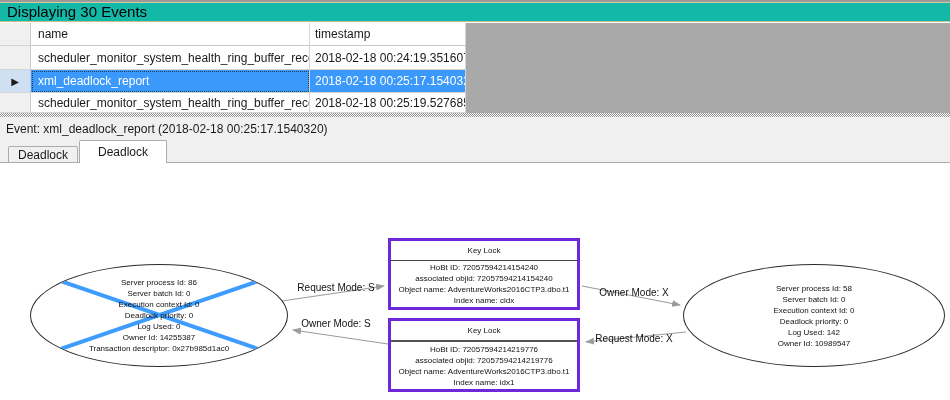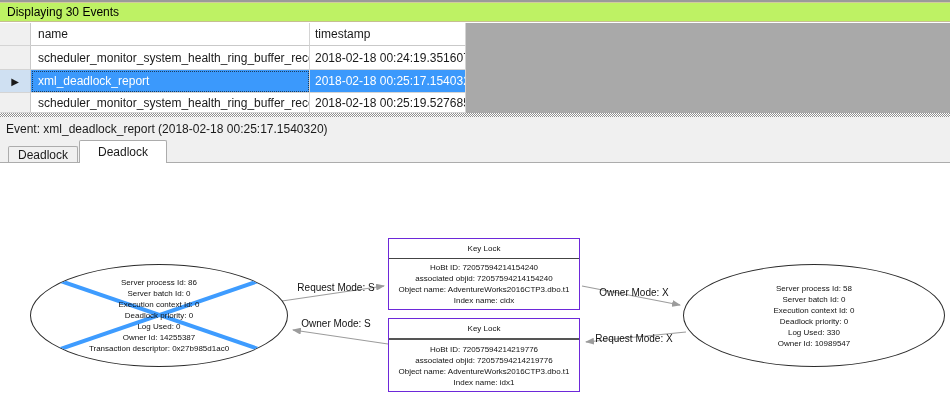--- a/index.html
+++ b/index.html
@@ -8,23 +8,23 @@
     background:#ffffff;
     font-family:"Liberation Sans","DejaVu Sans",sans-serif;
     color:#1a1a1a;
   }
   .abs{position:absolute;}
 
   
   #top-strip{left:0;top:0;width:950px;height:2px;background:#9a9a9a;}
   #top-strip2{left:0;top:2px;width:950px;height:1px;background:#d2ca9e;}
   #info-bar{
-    left:0;top:3px;width:950px;height:19px;background:#bef264;
+    left:0;top:3px;width:950px;height:19px;background:#14b8a6;
     border-bottom:1px solid #c6be93;box-sizing:border-box;
-    font-size:12px;line-height:18px;padding-left:7px;color:#000;
+    font-size:15px;line-height:18px;padding-left:7px;color:#000;
   }
 
   
   #grid{left:0;top:23px;width:950px;height:90px;background:#a9a9a9;}
   .grid-row{position:absolute;left:0;width:466px;display:flex;}
   .cell{box-sizing:border-box;border-right:1px solid #d4d4d4;border-bottom:1px solid #d4d4d4;
         background:#fff;font-size:12px;display:flex;align-items:center;overflow:hidden;white-space:nowrap;}
   .rowhdr{width:31px;background:#f0f0f0;border-right:1px solid #c9c9c9;border-bottom:1px solid #d4d4d4;
           box-sizing:border-box;display:flex;align-items:center;justify-content:center;}
   .col-name{width:279px;padding-left:7px;}
@@ -55,21 +55,21 @@
   .ellipse{position:absolute;border:1px solid #2b2b2b;border-radius:50%;background:#fff;
            overflow:hidden;display:flex;flex-direction:column;align-items:center;justify-content:center;
            font-size:8px;line-height:11px;text-align:center;color:#111;z-index:2;}
   #proc-victim{left:30px;top:264px;width:256px;height:101px;}
   #proc-other{left:683px;top:264px;width:260px;height:101px;}
   .xbar{position:absolute;left:-8%;top:48px;width:116%;height:4px;background:#3e9cff;z-index:0;}
   .xbar.up{transform:rotate(-19deg);}
   .xbar.down{transform:rotate(19deg);}
   .node-line{position:relative;z-index:1;}
 
-  .lockbox{position:absolute;border:1px solid #6d28d9;background:#fff;box-sizing:border-box;
+  .lockbox{position:absolute;border:3px solid #6d28d9;background:#fff;box-sizing:border-box;
            font-size:8px;line-height:11px;text-align:center;color:#111;z-index:2;}
   #lock-top{left:388px;top:238px;width:192px;height:72px;}
   #lock-bottom{left:388px;top:318px;width:192px;height:74px;}
   .lock-title{height:19px;display:flex;align-items:center;justify-content:center;border-bottom:1px solid #444;}
   #lock-bottom .lock-title{border-bottom:2px solid #555;}
   .lock-body{display:flex;flex-direction:column;align-items:center;justify-content:center;height:calc(100% - 20px);}
 
   #edges-svg{left:0;top:0;width:950px;height:400px;z-index:1;pointer-events:none;}
   .edge-label{position:absolute;transform:translate(-50%,-50%);font-size:10px;color:#111;
               white-space:nowrap;z-index:2;}
@@ -150,21 +150,21 @@
   <div class="node-line">Log Used: 0</div>
   <div class="node-line">Owner Id: 14255387</div>
   <div class="node-line">Transaction descriptor: 0x27b985d1ac0</div>
 </div>
 
 <div class="ellipse" id="proc-other">
   <div class="node-line">Server process Id: 58</div>
   <div class="node-line">Server batch Id: 0</div>
   <div class="node-line">Execution context Id: 0</div>
   <div class="node-line">Deadlock priority: 0</div>
-  <div class="node-line">Log Used: 330</div>
+  <div class="node-line">Log Used: 142</div>
   <div class="node-line">Owner Id: 10989547</div>
 </div>
 
 <div class="lockbox" id="lock-top">
   <div class="lock-title">Key Lock</div>
   <div class="lock-body">
     <div>HoBt ID: 72057594214154240</div>
     <div>associated objid: 72057594214154240</div>
     <div>Object name: AdventureWorks2016CTP3.dbo.t1</div>
     <div>Index name: cidx</div>

